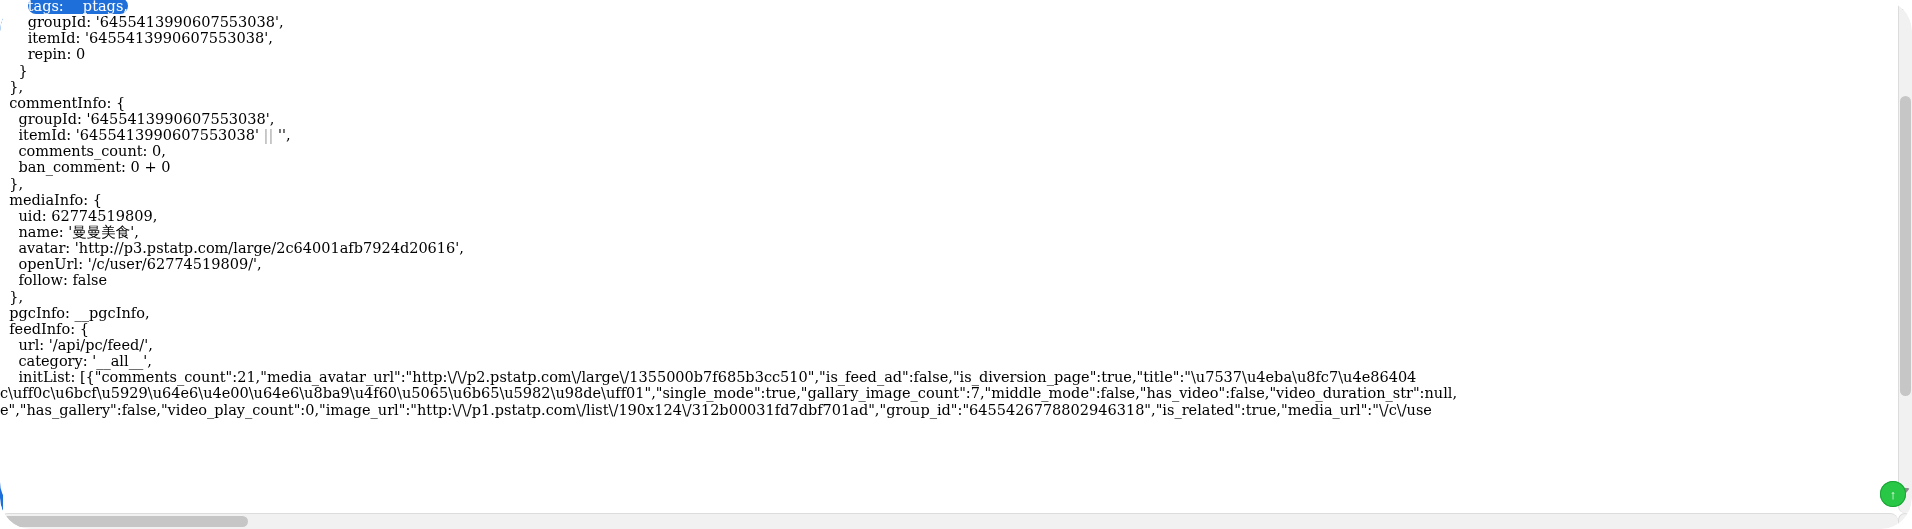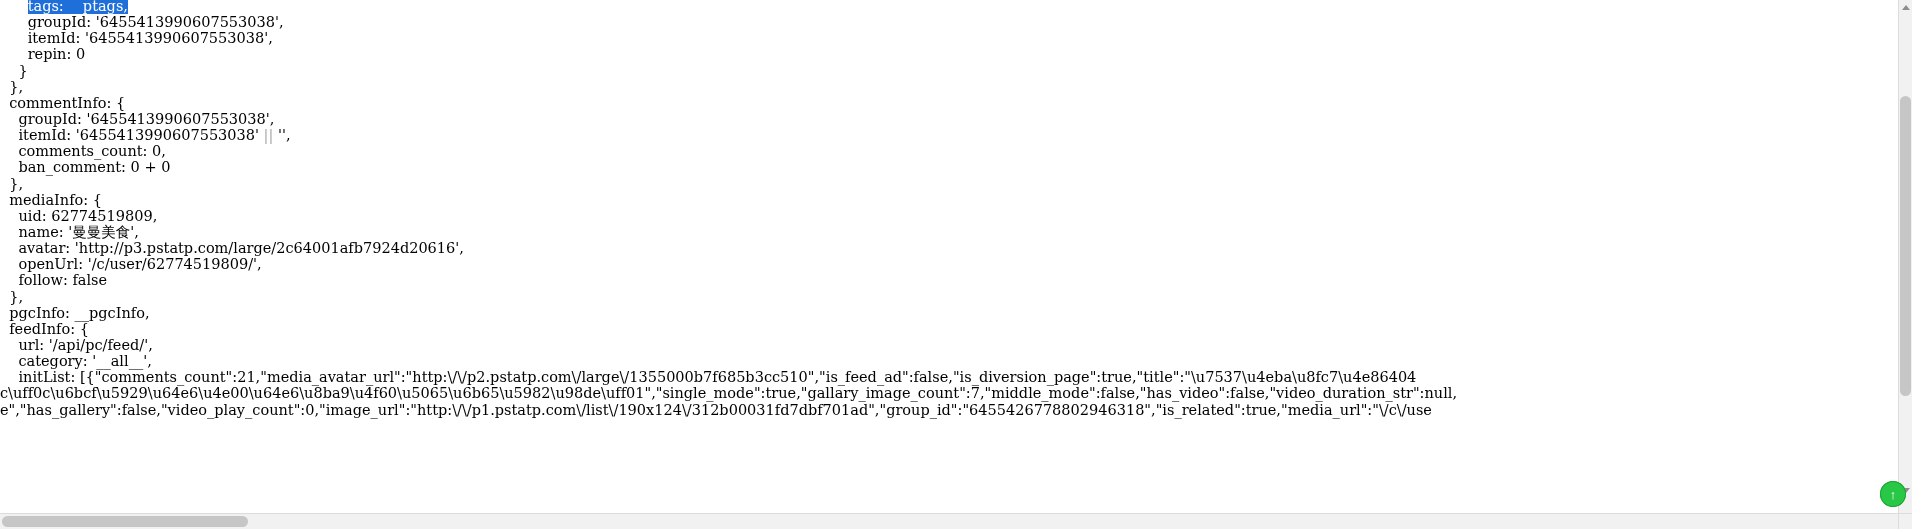--- a/index.html
+++ b/index.html
@@ -1,15 +1,15 @@
 <!DOCTYPE html>
 <html><head>
 <meta charset="utf-8">
 <style>
-  * { box-sizing: border-box; }
+  * { box-sizing: border-box; border-radius: 31px; }
   html, body {
     margin: 0; padding: 0;
     width: 1912px; height: 529px;
     overflow: hidden;
     background: #ffffff;
     font-family: "DejaVu Serif", "Liberation Serif", serif;
   }
   #app {
     position: relative;
     width: 1912px;

